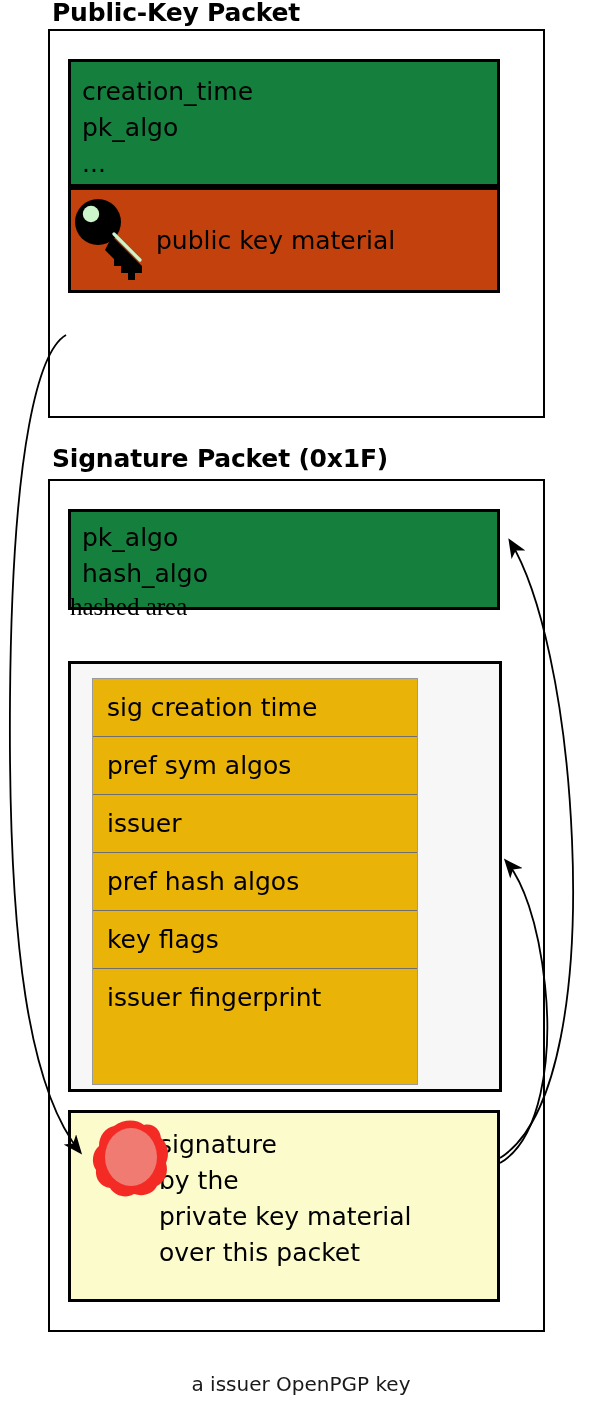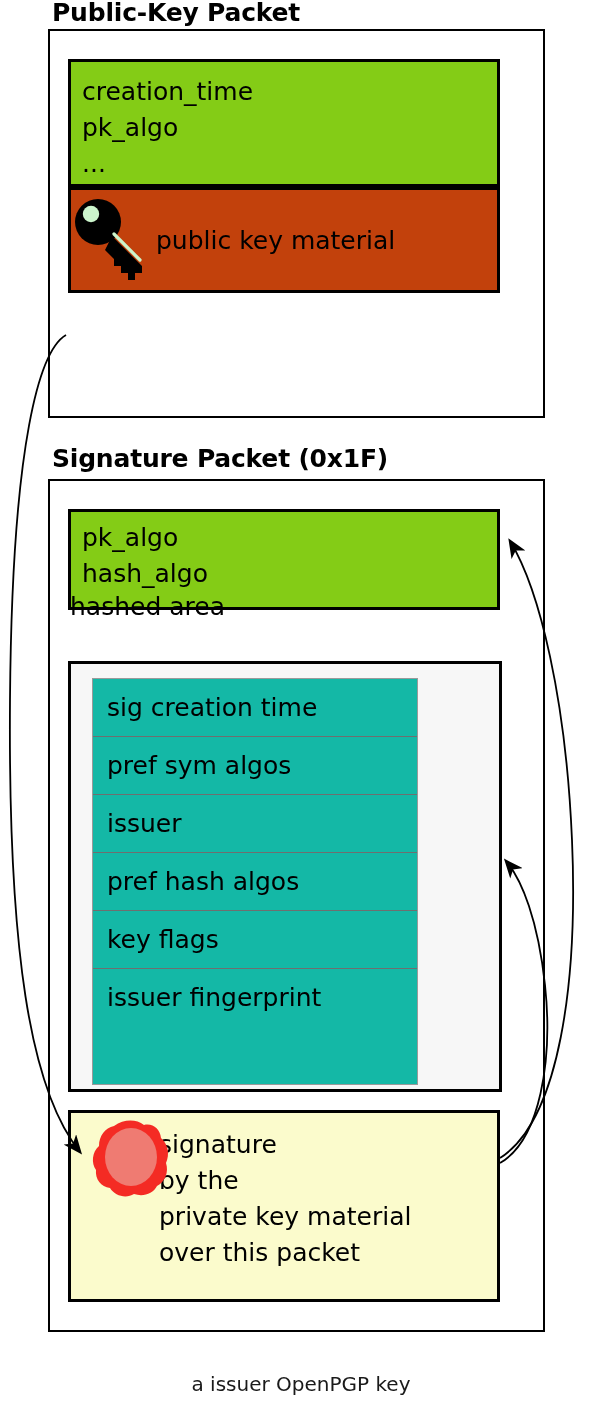--- a/index.html
+++ b/index.html
@@ -41,21 +41,21 @@
     background: #ffffff;
     box-sizing: border-box;
   }
 
   
   .field-box {
     border: 3px solid #000000;
     box-sizing: border-box;
     position: absolute;
   }
-  .fill-lavender { background: #84cc16; }
+  .fill-lavender { background: #15803d; }
   .fill-green    { background: #c2410c; }
   .fill-yellow   { background: #fbfbcc; }
 
   .field-text {
     position: absolute;
     font-size: 25px;
     line-height: 36px;
     white-space: pre;
     color: #000000;
   }
@@ -70,21 +70,21 @@
   .hashed-box {
     position: absolute;
     border: 3px solid #000000;
     background: #f7f7f7;
     box-sizing: border-box;
   }
   .subpacket-list {
     position: absolute;
     box-sizing: border-box;
     border: 1px solid #9a9a9a;
-    background: #14b8a6;
+    background: #eab308;
   }
   .subpacket-row {
     box-sizing: border-box;
     border-bottom: 1px solid #6f6f6f;
     height: 58px;
     line-height: 58px;
     padding-left: 14px;
     font-size: 25px;
     color: #000000;
     white-space: nowrap;
@@ -131,21 +131,21 @@
 
   <div class="abs packet-title" style="left:52px; top:444px;">Signature Packet (0x1F)</div>
 
   <div class="abs packet-frame" style="left:48px; top:479px; width:497px; height:853px;"></div>
 
   <div class="field-box fill-lavender" style="left:68px; top:509px; width:432px; height:101px;">
     <div class="field-text" style="left:11px; top:8px;">pk_algo
 hash_algo</div>
   </div>
 
-  <div class="hashed-label" style="left:70px; top:592px;">hashed area</div>
+  <div class="hashed-label" style="left:70px; top:592px;font-family:Liberation Serif, serif;">hashed area</div>
 
   <div class="hashed-box" style="left:68px; top:661px; width:434px; height:431px;">
     <div class="subpacket-list" style="left:21px; top:14px; width:326px; height:407px;" id="subpacket-list">
         <div class="subpacket-row">sig creation time</div>
         <div class="subpacket-row">pref sym algos</div>
         <div class="subpacket-row">issuer</div>
         <div class="subpacket-row">pref hash algos</div>
         <div class="subpacket-row">key flags</div>
         <div class="subpacket-row">issuer fingerprint</div>
       </div>

